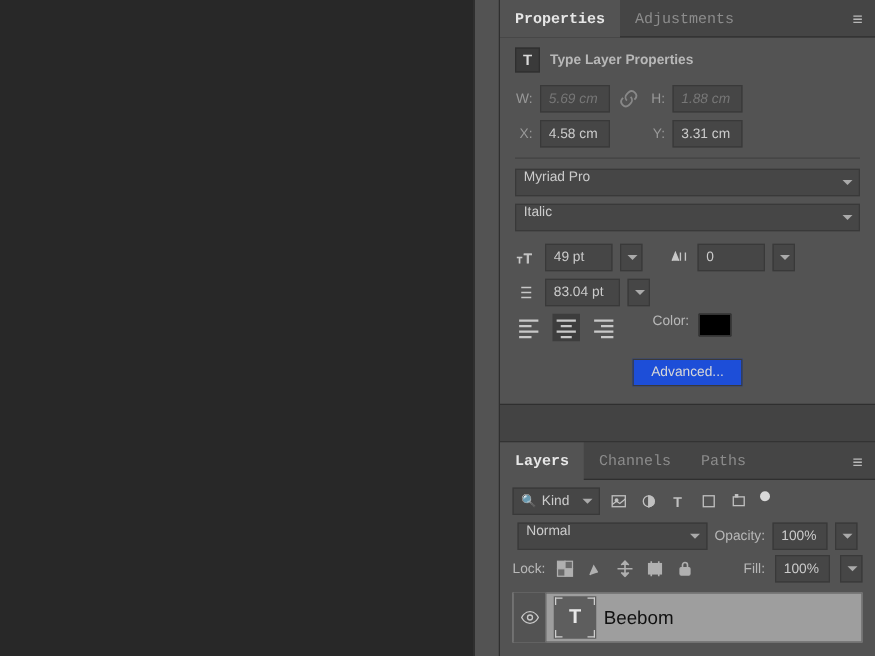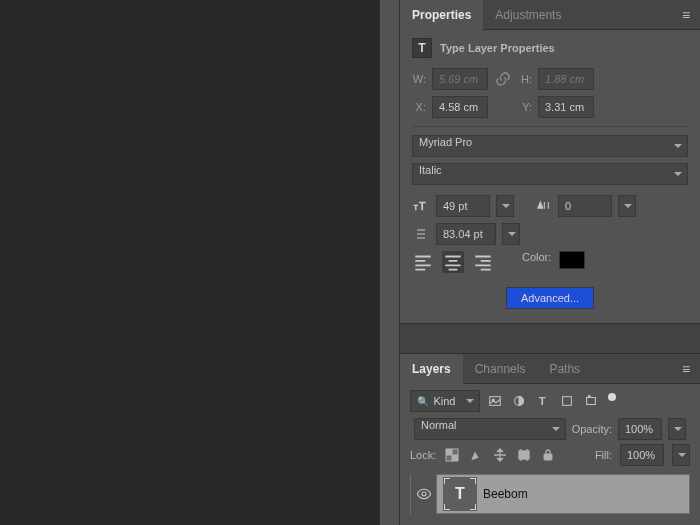--- a/index.html
+++ b/index.html
@@ -4,21 +4,21 @@
 <style>
 * { margin:0; padding:0; box-sizing:border-box; font-family:"Lucida Grande","Segoe UI",sans-serif; }
 body { background:#1e1e1e; width:700px; height:525px; overflow:hidden; color:#b8b8b8; font-size:11px; }
 .root { display:flex; height:525px; }
 .canvas-area { flex:1; background:#282828; }
 .gutter { width:21px; background:#535353; border-left:1px solid #2f2f2f; border-right:1px solid #2f2f2f; }
 .panels { width:300px; background:#535353; display:flex; flex-direction:column; }
 
 
 .tabbar { display:flex; align-items:center; height:30px; border-bottom:1px solid #2f2f2f; background:#454545; }
-.tab { padding:0 12px; height:30px; line-height:30px; font-size:12px; color:#8c8c8c; cursor:pointer; }
+.tab { padding:0 12px; height:30px; line-height:30px; font-size:12px; color:#8c8c8c; cursor:pointer;font-family:Liberation Mono, monospace; }
 .tab.active { background:#535353; color:#e6e6e6; font-weight:600; }
 .tab-menu { margin-left:auto; width:28px; text-align:center; color:#b8b8b8; cursor:pointer; font-size:14px; }
 
 
 .prop-body { padding:8px 12px 14px; border-bottom:1px solid #2f2f2f; }
 .section-head { display:flex; align-items:center; gap:8px; margin-bottom:8px; }
 .t-badge { width:20px; height:20px; background:#3a3a3a; display:flex; align-items:center; justify-content:center; font-weight:700; color:#d9d9d9; font-size:12px; border:1px solid #2f2f2f; }
 .section-title { font-weight:700; color:#b8b8b8; }
 
 .row { display:flex; align-items:center; gap:6px; margin:6px 0; }
@@ -72,21 +72,21 @@
 
 .layer-row { display:flex; align-items:center; height:40px; background:#9e9e9e; border:1px solid #6d6d6d; }
 .eye { width:26px; height:40px; display:flex; align-items:center; justify-content:center; background:#535353; border-right:1px solid #6d6d6d; }
 .thumb { width:34px; height:34px; margin:0 6px; background:#5e5e5e; display:flex; align-items:center; justify-content:center; position:relative; }
 .thumb .corner { position:absolute; width:6px; height:6px; border:1px solid #cfcfcf; }
 .thumb .tl { top:1px; left:1px; border-right:none; border-bottom:none; }
 .thumb .tr { top:1px; right:1px; border-left:none; border-bottom:none; }
 .thumb .bl { bottom:1px; left:1px; border-right:none; border-top:none; }
 .thumb .br { bottom:1px; right:1px; border-left:none; border-top:none; }
 .thumb-t { color:#e8e8e8; font-weight:700; font-size:16px; }
-.layer-name { color:#111; font-size:12px; }
+.layer-name { color:#111; font-size:15px; }
 </style>
 </head>
 <body>
 
 <div class="root">
   <div class="canvas-area"></div>
   <div class="gutter"></div>
   <div class="panels">
 
     <div class="tabbar">

